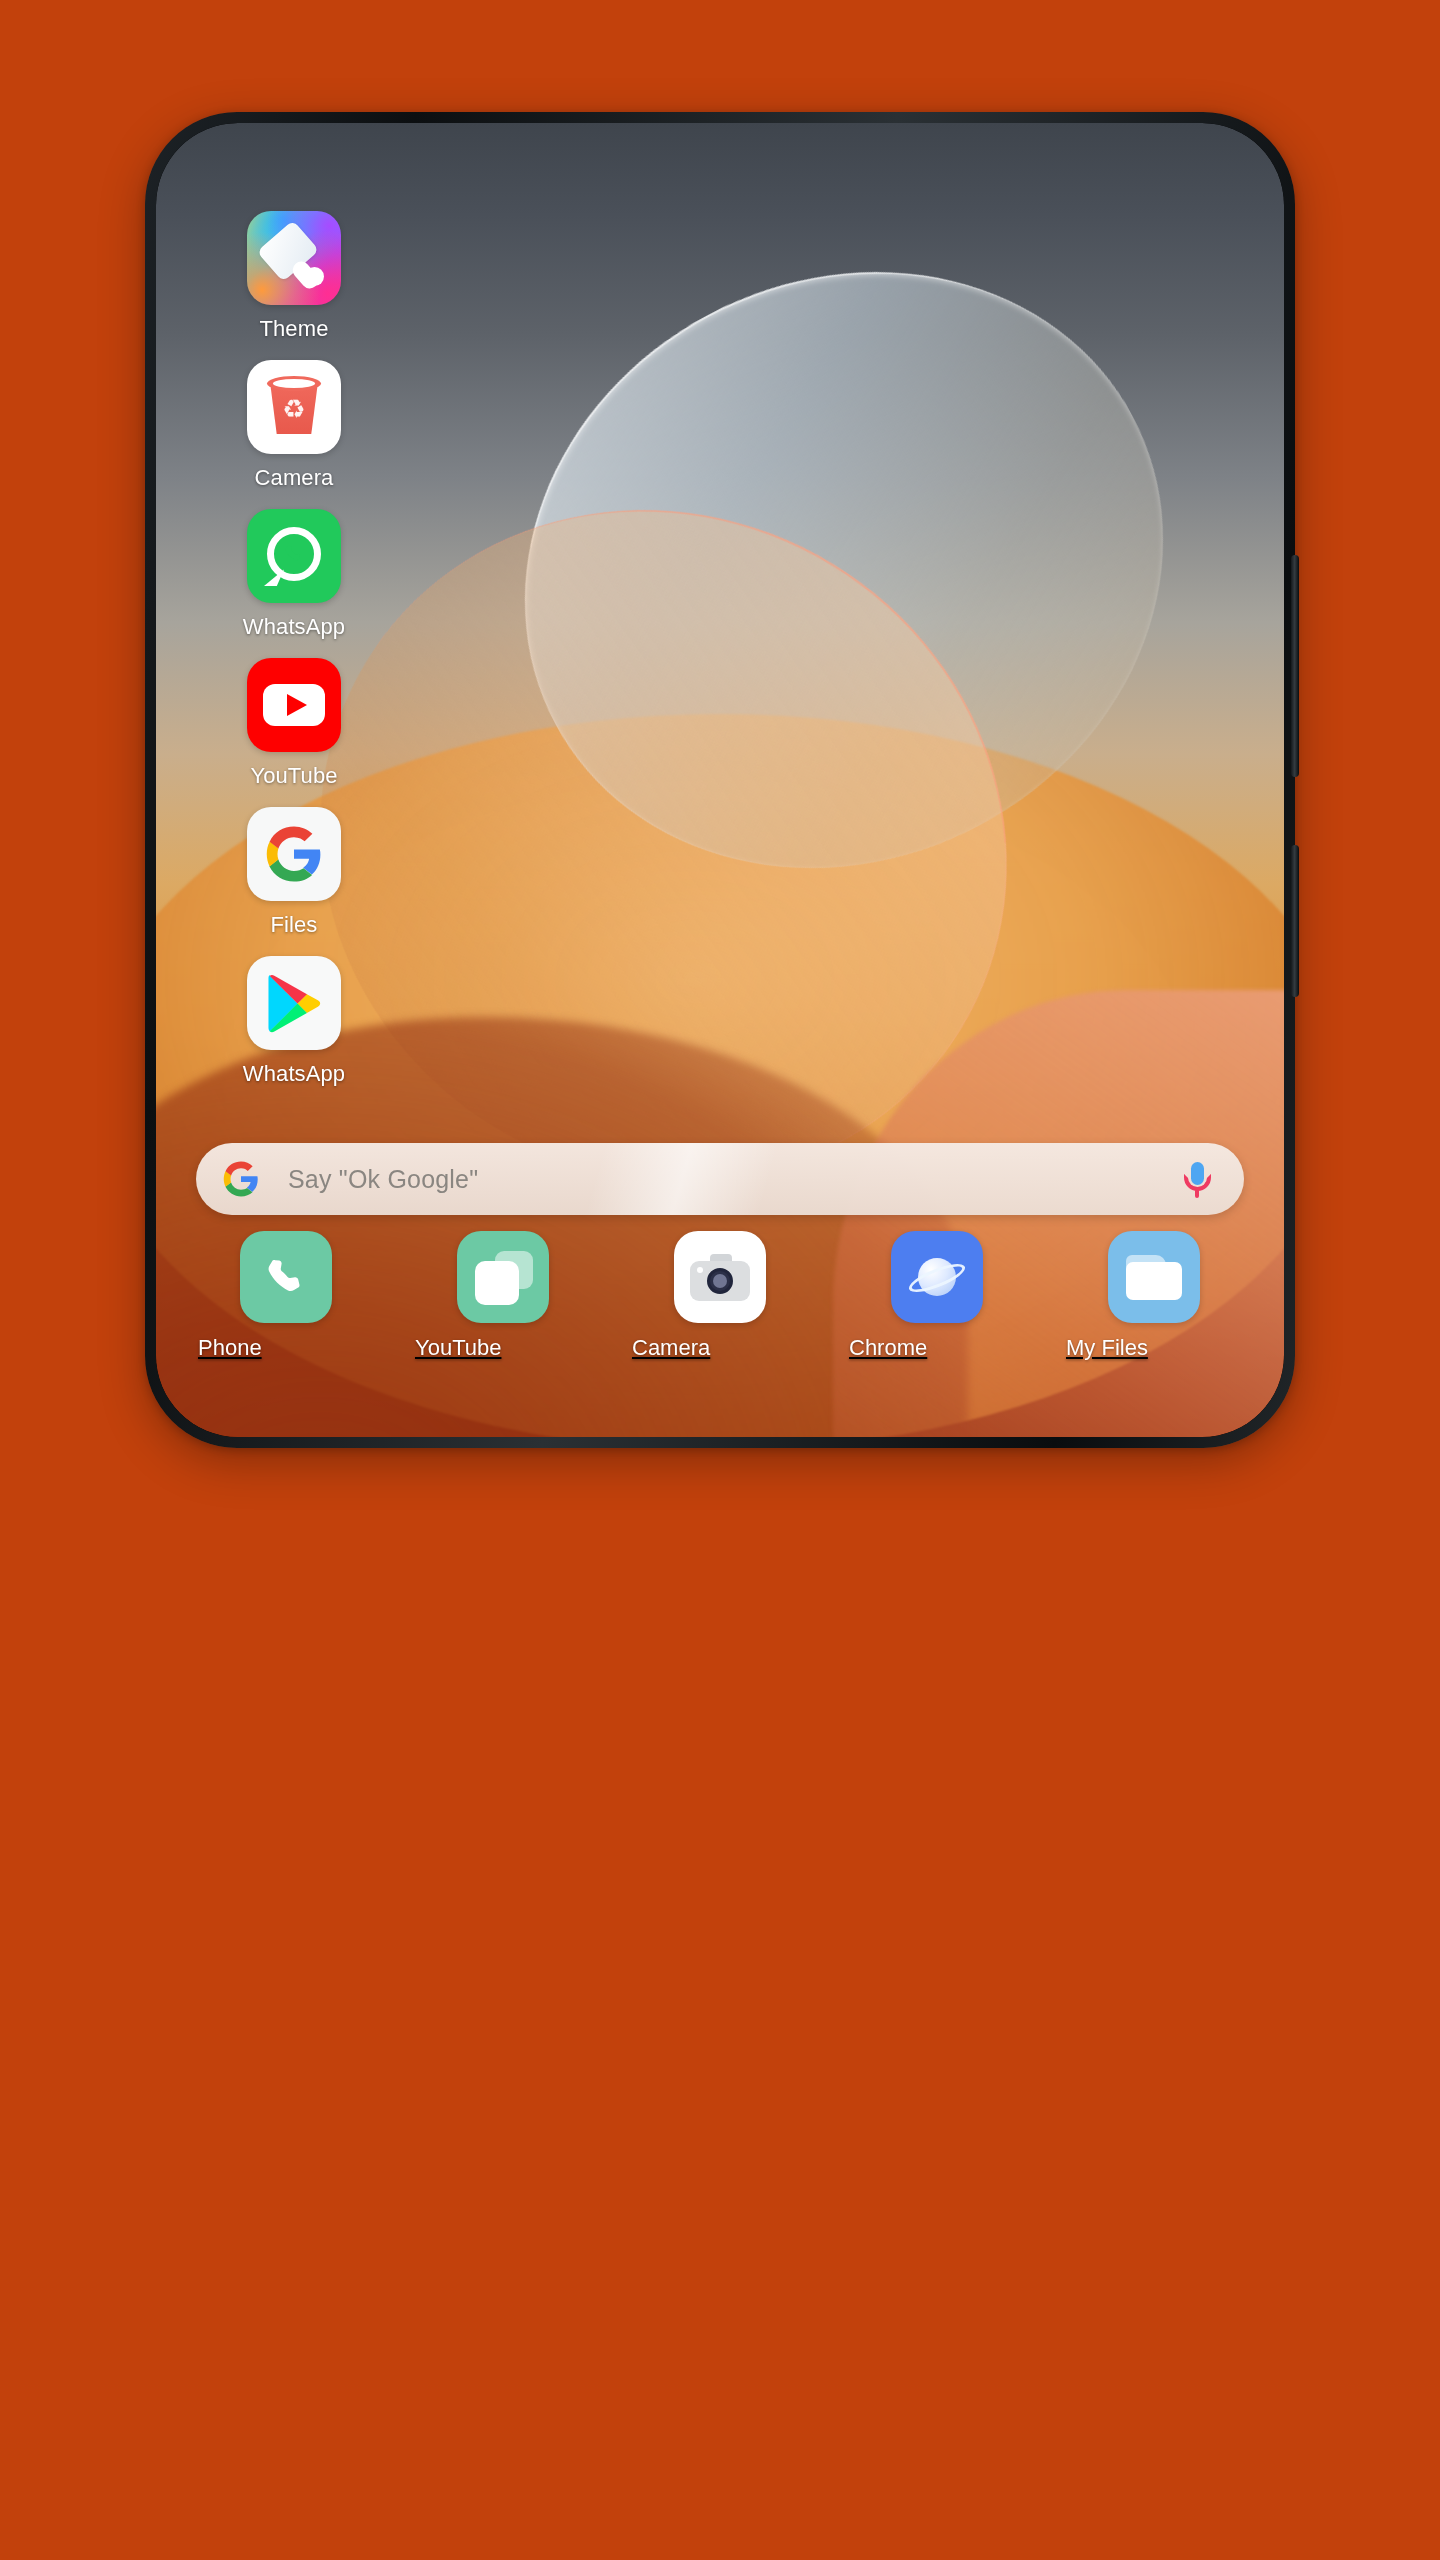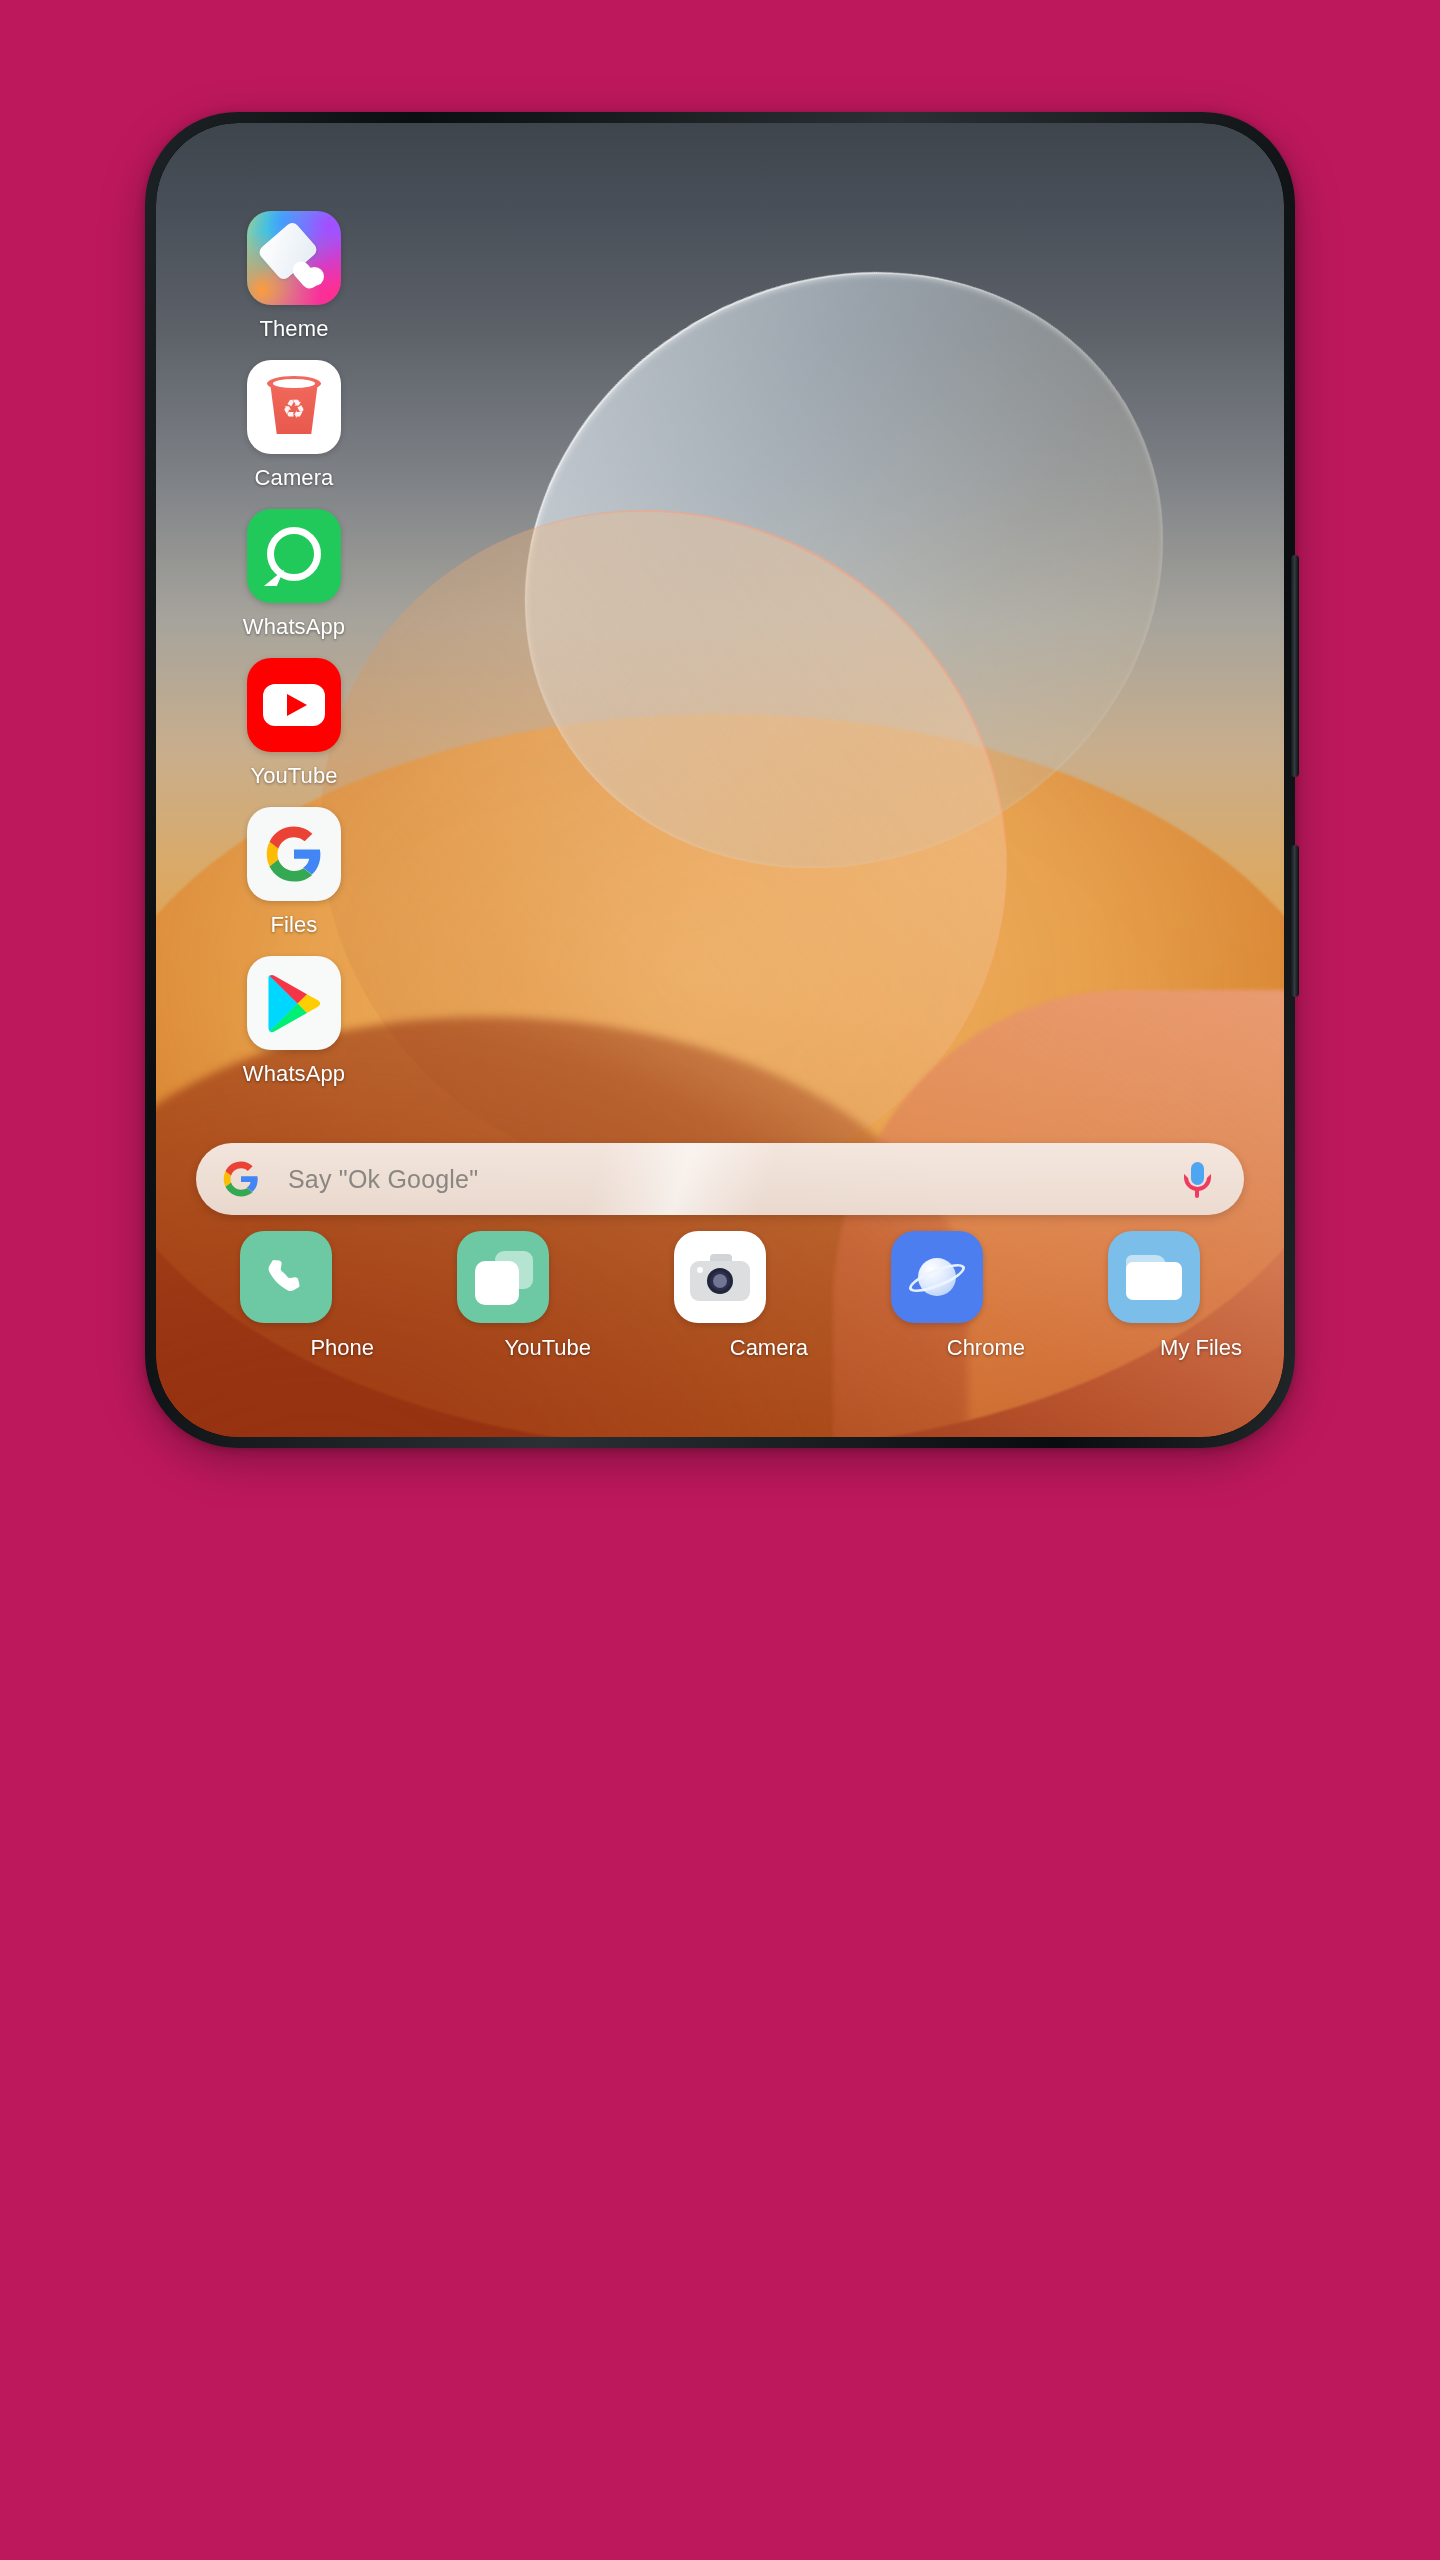--- a/index.html
+++ b/index.html
@@ -7,21 +7,21 @@
     width:1440px; height:2560px;
     background:#f0f0f0;
     font-family:"Liberation Sans", sans-serif;
     overflow:hidden;
   }
 
   
   #page{
     position:relative;
     width:1440px; height:2560px;
-    background:#be185d;
+    background:#c2410c;
     display:flex; align-items:center; justify-content:center;
   }
 
   
   #phone{
     position:absolute;
     left:145px; top:112px;
     width:1150px; height:1336px;
     
   }
@@ -370,21 +370,21 @@
 
   
   .dock{
     position:absolute;
     left:0; bottom:76px;
     width:100%;
     display:flex;
     justify-content:space-between;
     padding:0 42px;
   }
-  .dock-app{ width:176px; text-align:right; cursor:pointer; }
+  .dock-app{ width:176px; text-align:left; cursor:pointer;text-decoration:underline; }
   .dock-icon{
     width:92px; height:92px;
     margin:0 auto;
     border-radius:24px;
     position:relative;
     overflow:hidden;
     box-shadow:0 2px 6px rgba(0,0,0,0.18);
   }
   .dock-label{
     margin-top:12px;

